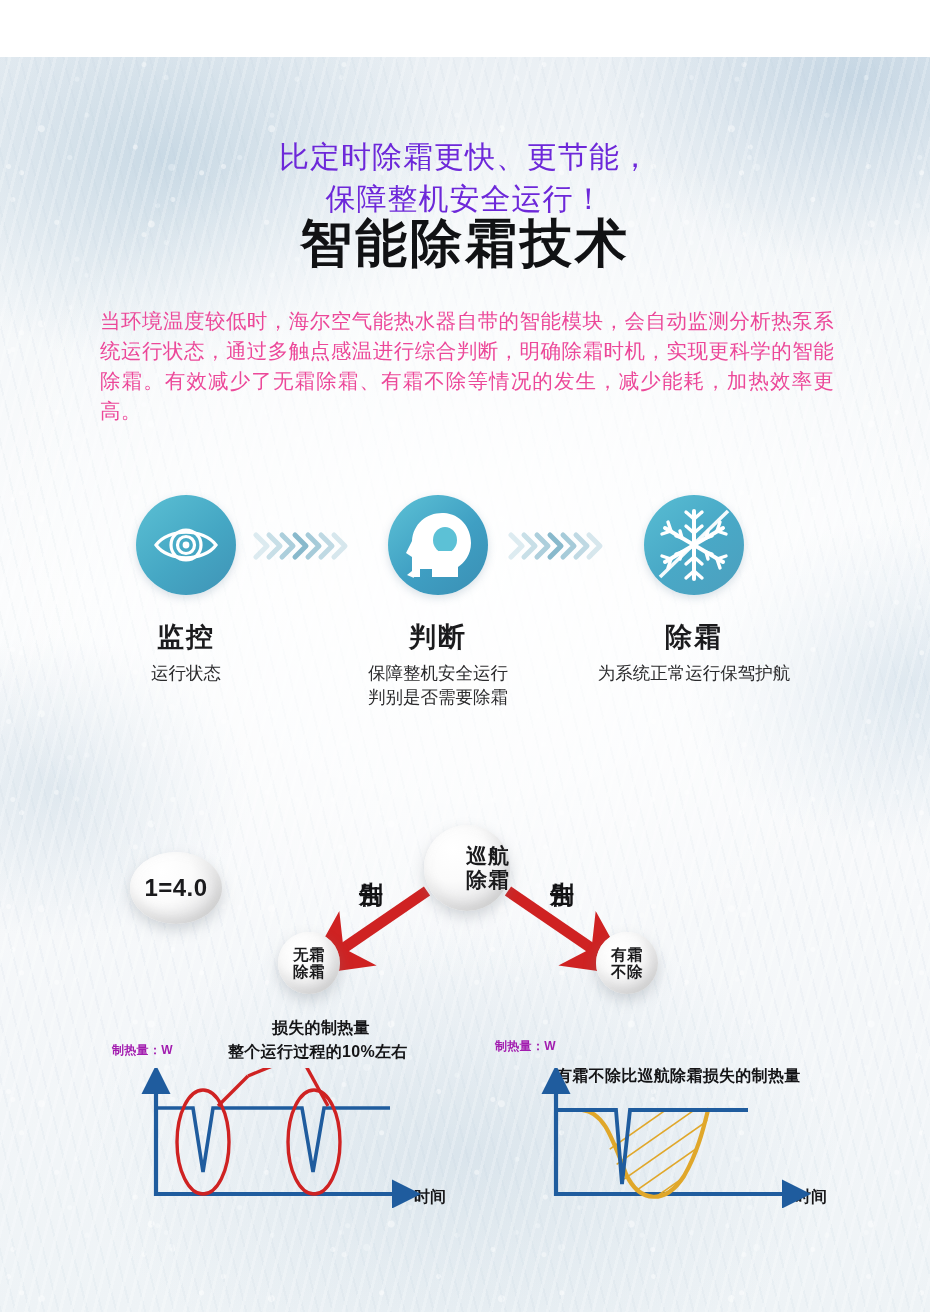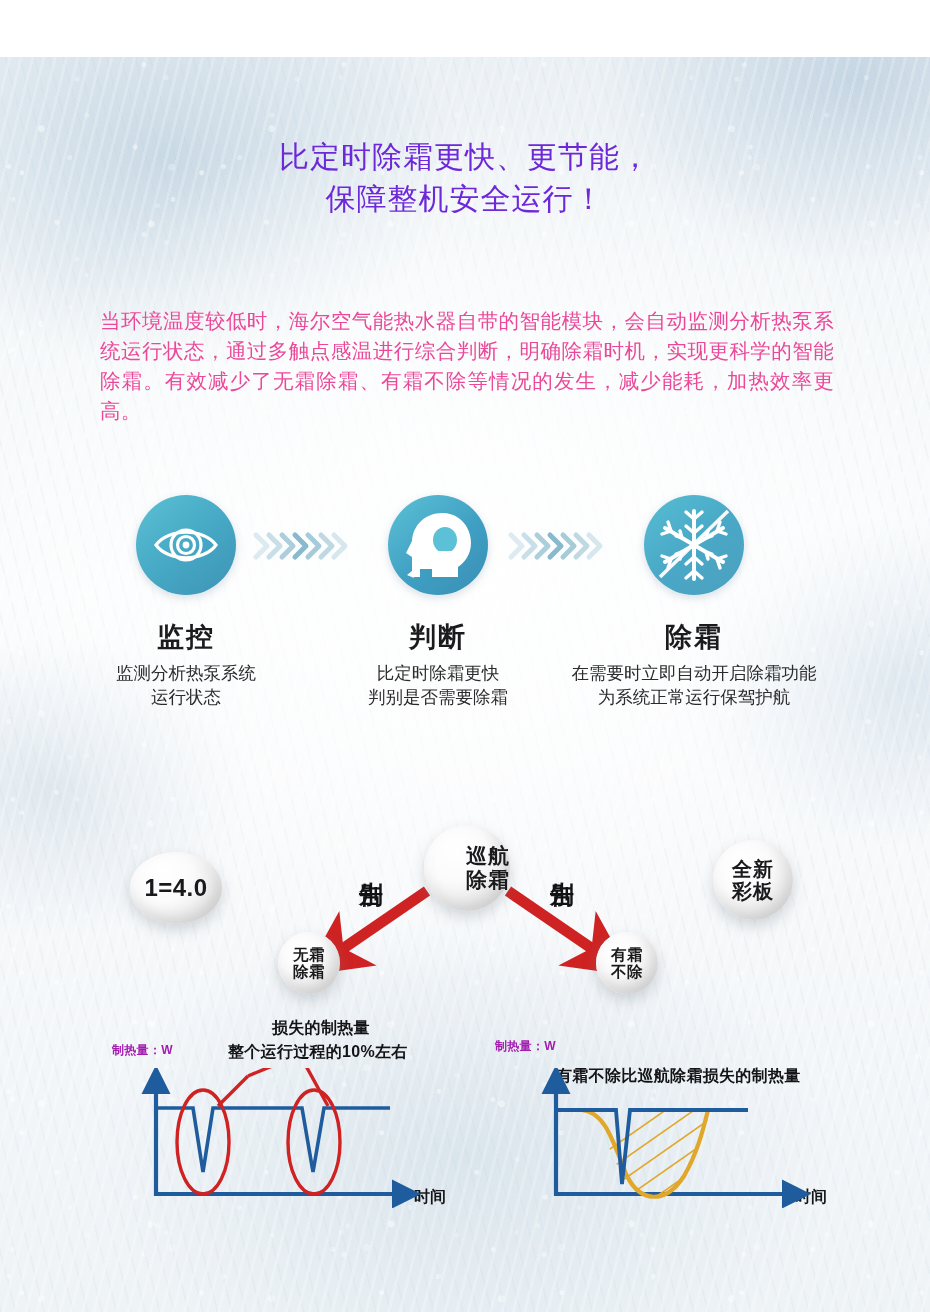--- a/index.html
+++ b/index.html
@@ -115,20 +115,21 @@
   <div class="bg-streaks"></div>
   <div class="bg-vignette"></div>
   <div class="bg-top-white"></div>
 
   <div class="layer">
 
     <div class="kicker">
       <div>比定时除霜更快、更节能，</div>
       <div>保障整机安全运行！</div>
     </div>
+    <div class="headline">智能除霜技术</div>
 
     <div class="para">当环境温度较低时，海尔空气能热水器自带的智能模块，会自动监测分析热泵系统运行状态，通过多触点感温进行综合判断，明确除霜时机，实现更科学的智能除霜。有效减少了无霜除霜、有霜不除等情况的发生，减少能耗，加热效率更高。</div>
 
     <div class="steps">
 
       <div class="circ c1">
         <svg width="100" height="100" viewBox="0 0 100 100">
           <path d="M20 50 C32 33, 68 33, 80 50 C68 67, 32 67, 20 50 Z" fill="none" stroke="#ffffff" stroke-width="3.2"></path>
           <circle cx="50" cy="50" r="15" fill="none" stroke="#ffffff" stroke-width="3.2"></circle>
           <circle cx="50" cy="50" r="8.5" fill="none" stroke="#ffffff" stroke-width="3.2"></circle>
@@ -218,29 +219,27 @@
             <polyline points="81,8 92,19 81,30" opacity="0.26"></polyline>
           </g>
         </svg>
       </div>
 
       <div class="step-t" style="left:66px;top:124px;">监控</div>
       <div class="step-t" style="left:318px;top:124px;">判断</div>
       <div class="step-t" style="left:574px;top:124px;">除霜</div>
 
       <div class="step-d" style="left:36px;top:166px;">
-        <div>监测分析热泵系统</div>
         <div>运行状态</div>
       </div>
       <div class="step-d" style="left:288px;top:166px;">
-        <div>比定时除霜更快</div>
+        <div>保障整机安全运行</div>
         <div>判别是否需要除霜</div>
       </div>
       <div class="step-d" style="left:544px;top:166px;">
-        <div>在需要时立即自动开启除霜功能</div>
         <div>为系统正常运行保驾护航</div>
       </div>
     </div>
 
     <svg class="layer" style="z-index:11;pointer-events:none;" width="930" height="1312" viewBox="0 0 930 1312">
       <defs>
         <marker id="ah" markerWidth="6" markerHeight="6" refX="2.2" refY="3" orient="auto">
           <path d="M0,0 L6,3 L0,6 L1.6,3 Z" fill="#cf2222"></path>
         </marker>
       </defs>
@@ -267,26 +266,20 @@
         </div>
       </div>
 
       <div class="bubble b-r">
         <div>
           <span>有霜</span>
           <span>不除</span>
         </div>
       </div>
 
-      <div class="bubble b-new">
-        <div>
-          <span>全新</span>
-          <span>彩板</span>
-        </div>
-      </div>
 
       <div class="farewell fw-l">告别</div>
       <div class="farewell fw-r">告别</div>
     </div>
 
     <div style="position:absolute;left:0;top:0;width:930px;height:1312px;z-index:13;">
 
       <div class="chart-label" style="left:112px;top:1042px;">制热量：W</div>
       <div class="chart-note" style="left:272px;top:1018px;">损失的制热量</div>
       <div class="chart-note" style="left:228px;top:1042px;">整个运行过程的10%左右</div>

